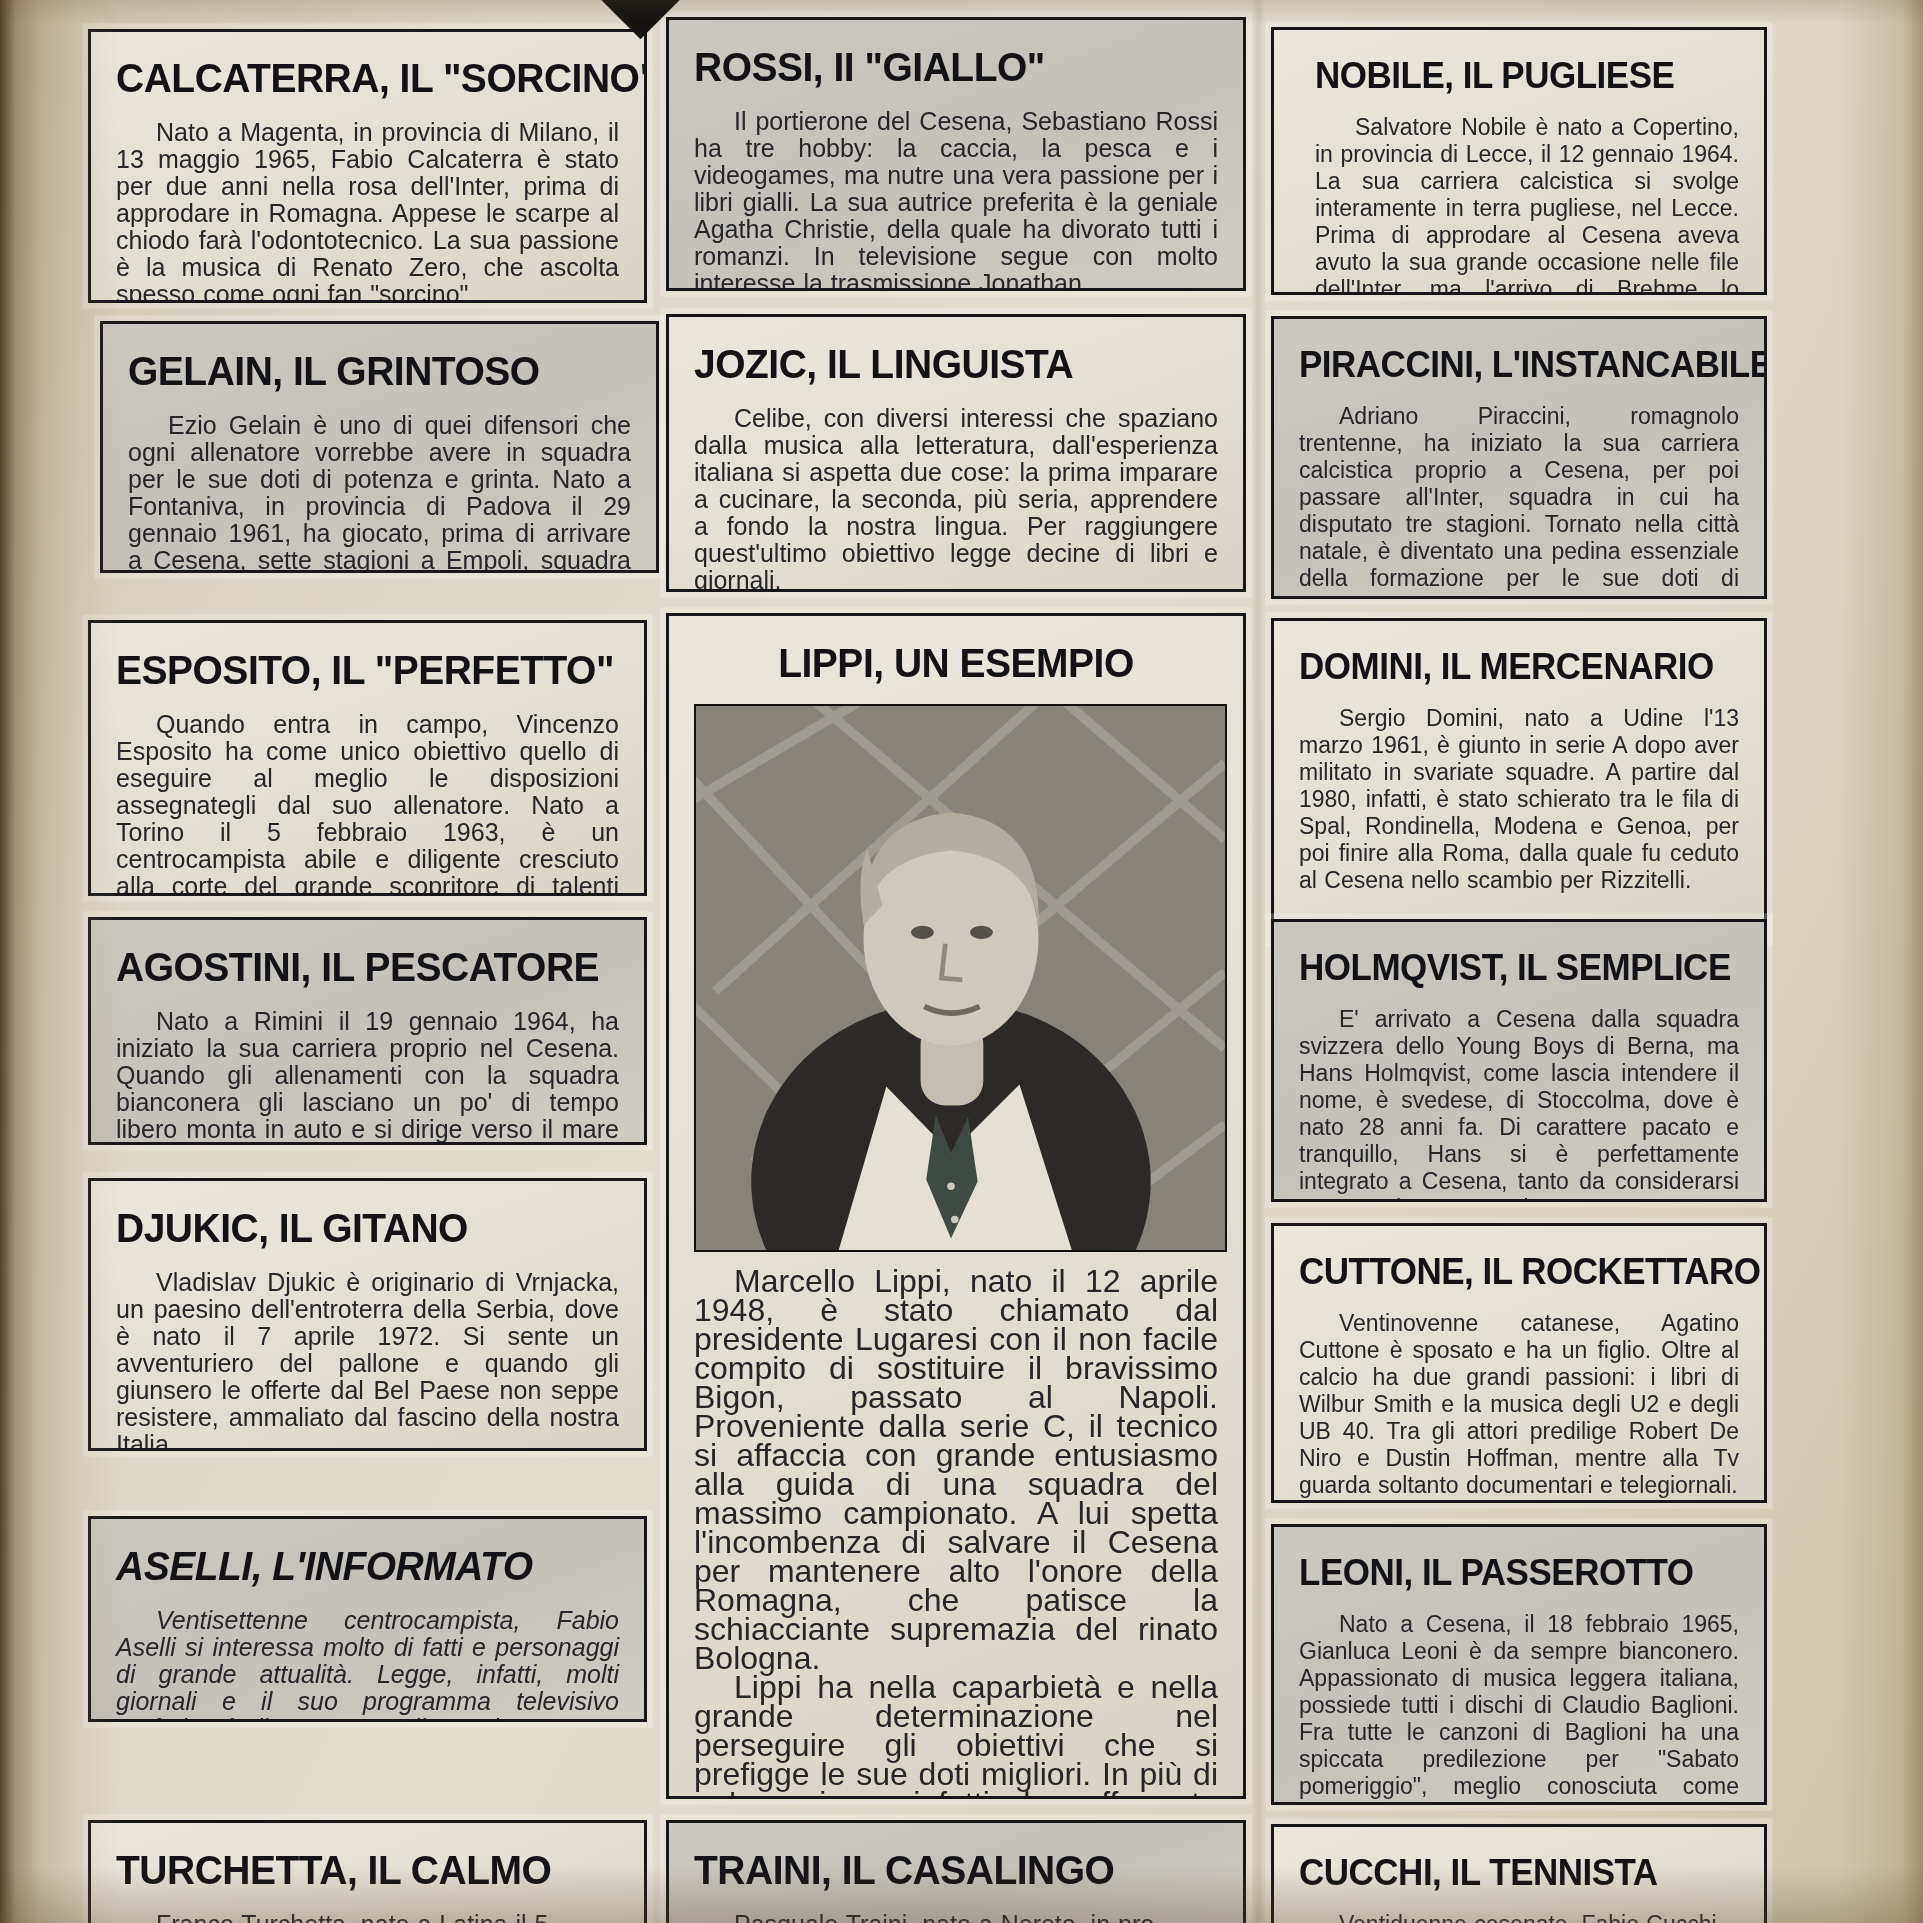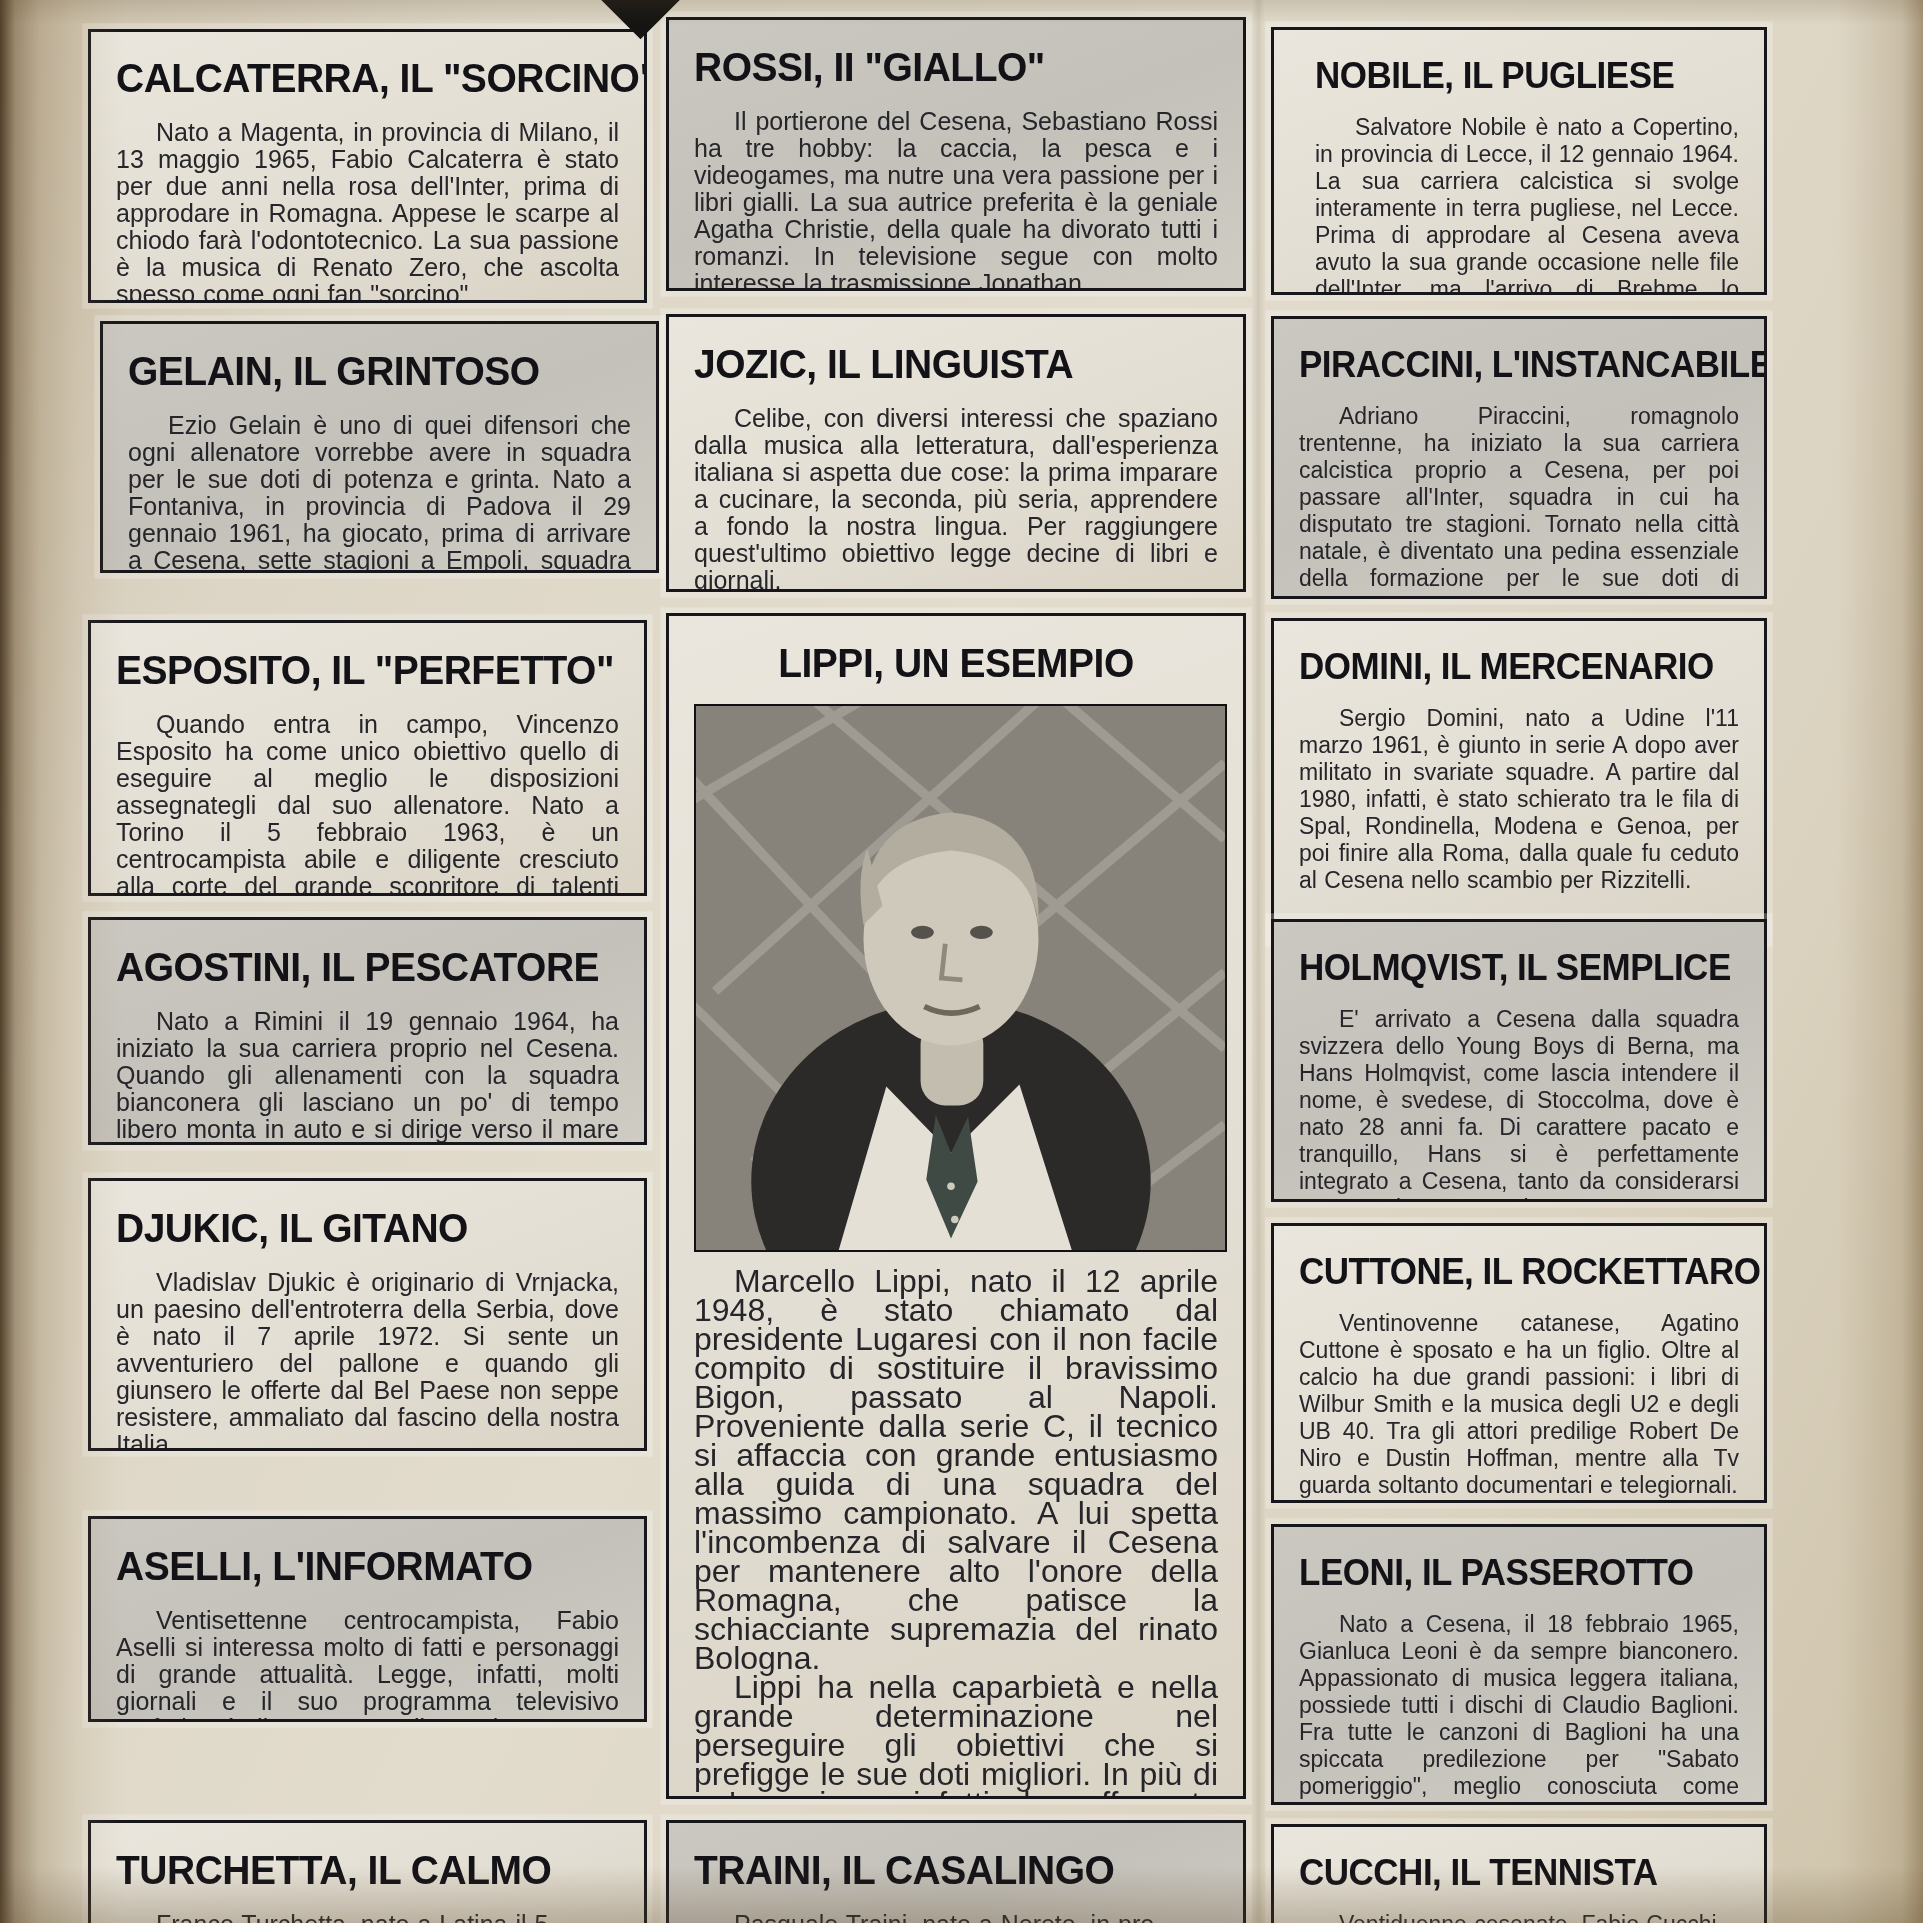--- a/index.html
+++ b/index.html
@@ -77,21 +77,21 @@
     <div class="body">
           <p>Nato a Rimini il 19 gennaio 1964, ha iniziato la sua carriera proprio nel Cesena. Quando gli allenamenti con la squadra bianconera gli lasciano un po' di tempo libero monta in auto e si dirige verso il mare o un fiume per potersi dedicare al suo hobby preferito: la pesca.</p>
         </div>
   </section>
       <section class="article col-left bg-light" style="top: 1178px; height: 273px;">
     <h2>DJUKIC, IL GITANO</h2>
     <div class="body">
           <p>Vladislav Djukic è originario di Vrnjacka, un paesino dell'entroterra della Serbia, dove è nato il 7 aprile 1972. Si sente un avventuriero del pallone e quando gli giunsero le offerte dal Bel Paese non seppe resistere, ammaliato dal fascino della nostra Italia.</p>
         </div>
   </section>
-      <section class="article col-left bg-gray" style="top: 1516px; height: 206px;">
+      <section class="article col-left bg-gray" style="top: 1516px; height: 206px; font-style: italic;">
     <h2>ASELLI, L'INFORMATO</h2>
     <div class="body">
           <p>Ventisettenne centrocampista, Fabio Aselli si interessa molto di fatti e personaggi di grande attualità. Legge, infatti, molti giornali e il suo programma televisivo preferito è il TG. Fra gli attori apprezza Alberto Sordi, mentre ha una grande predilezione per la musica di Baglioni.</p>
         </div>
   </section>
       <section class="article col-left bg-light" style="top: 1820px; height: 162px;">
     <h2>TURCHETTA, IL CALMO</h2>
     <div class="body">
           <p>Franco Turchetta, nato a Latina il 5</p>
         </div>
@@ -151,21 +151,21 @@
   </section>
       <section class="article col-right bg-gray" style="top: 316px; height: 283px;">
     <h2>PIRACCINI, L'INSTANCABILE</h2>
     <div class="body">
           <p>Adriano Piraccini, romagnolo trentenne, ha iniziato la sua carriera calcistica proprio a Cesena, per poi passare all'Inter, squadra in cui ha disputato tre stagioni. Tornato nella città natale, è diventato una pedina essenziale della formazione per le sue doti di carattere e tenuta.</p>
         </div>
   </section>
       <section class="article col-right bg-light" style="top: 618px; height: 323px;">
     <h2>DOMINI, IL MERCENARIO</h2>
     <div class="body">
-          <p>Sergio Domini, nato a Udine l'11 marzo 1961, è giunto in serie A dopo aver militato in svariate squadre. A partire dal 1980, infatti, è stato schierato tra le fila di Spal, Rondinella, Modena e Genoa, per poi finire alla Roma, dalla quale fu ceduto al Cesena nello scambio per Rizzitelli.</p>
+          <p>Sergio Domini, nato a Udine l'13 marzo 1961, è giunto in serie A dopo aver militato in svariate squadre. A partire dal 1980, infatti, è stato schierato tra le fila di Spal, Rondinella, Modena e Genoa, per poi finire alla Roma, dalla quale fu ceduto al Cesena nello scambio per Rizzitelli.</p>
         </div>
   </section>
       <section class="article col-right bg-gray" style="top: 919px; height: 283px;">
     <h2>HOLMQVIST, IL SEMPLICE</h2>
     <div class="body">
           <p>E' arrivato a Cesena dalla squadra svizzera dello Young Boys di Berna, ma Hans Holmqvist, come lascia intendere il nome, è svedese, di Stoccolma, dove è nato 28 anni fa. Di carattere pacato e tranquillo, Hans si è perfettamente integrato a Cesena, tanto da considerarsi un autentico romagnolo.</p>
         </div>
   </section>
       <section class="article col-right bg-light" style="top: 1223px; height: 280px;">
     <h2>CUTTONE, IL ROCKETTARO</h2>

